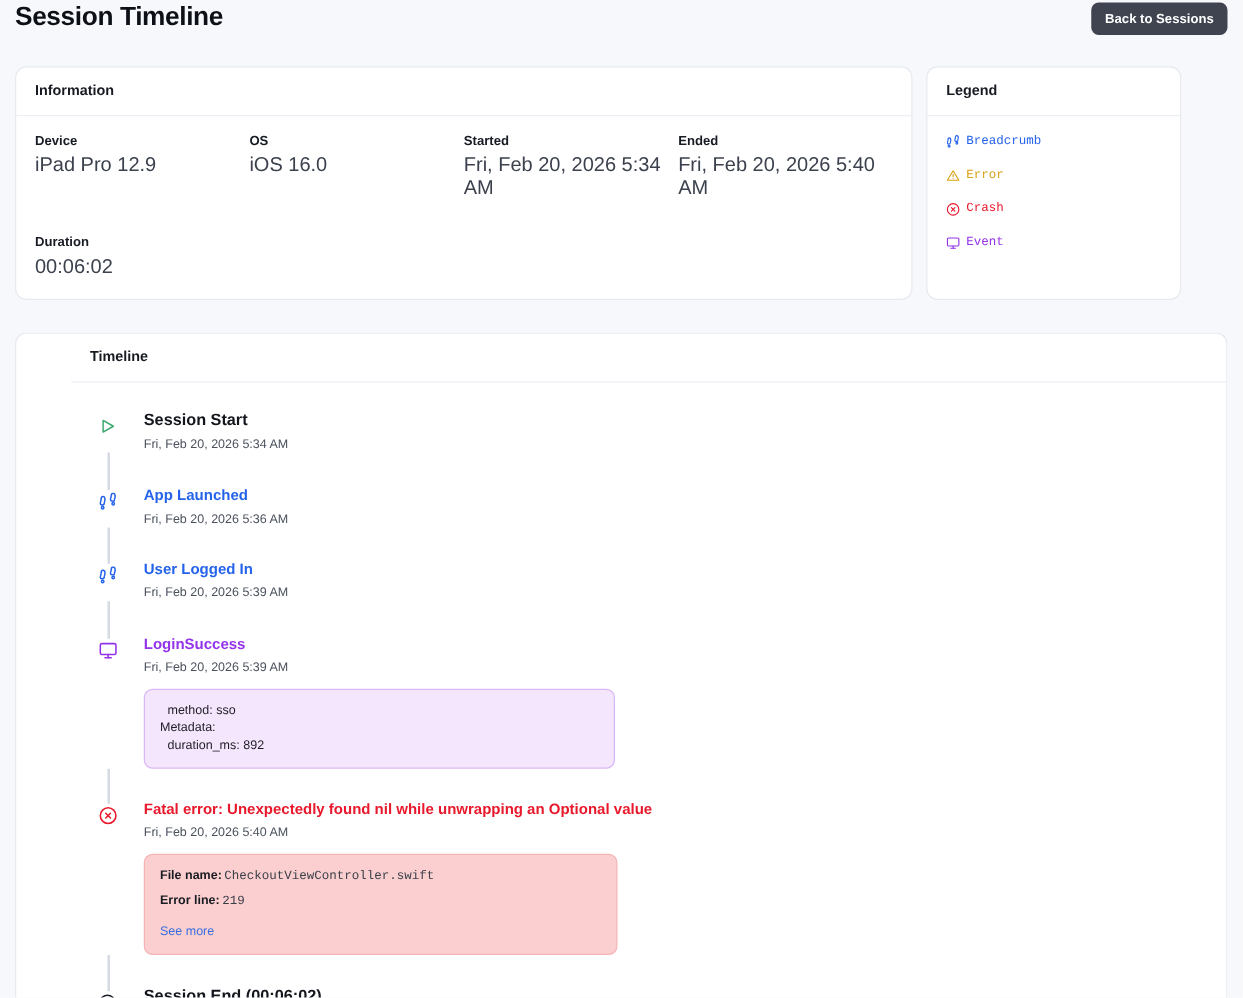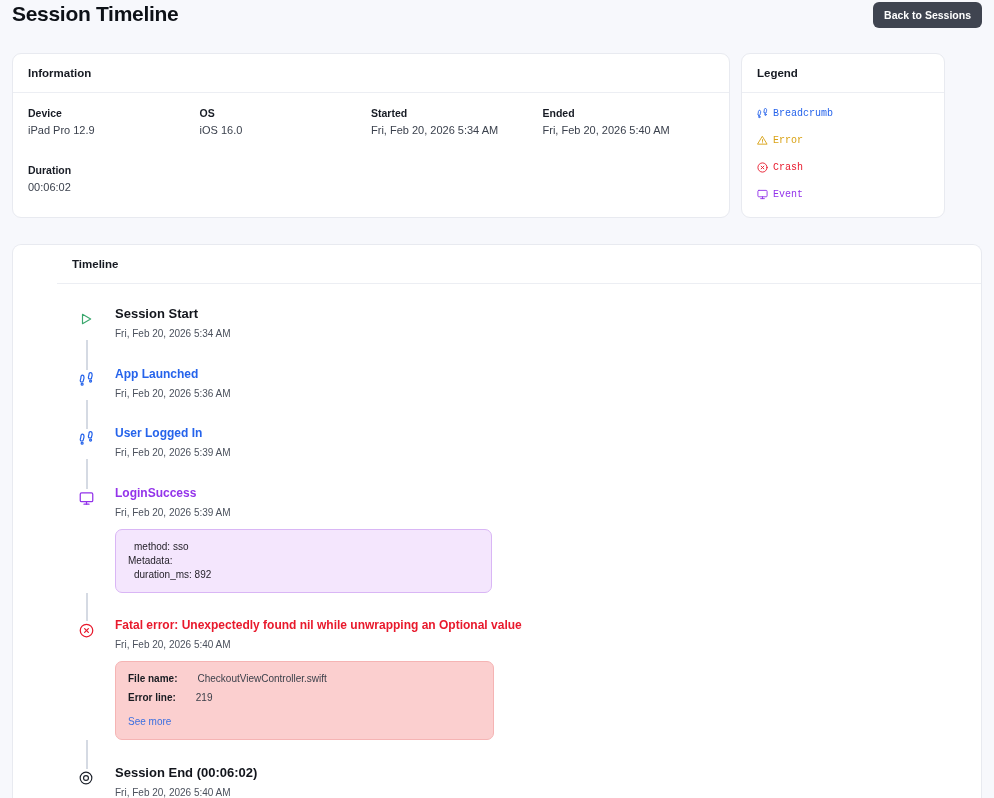--- a/index.html
+++ b/index.html
@@ -73,21 +73,21 @@
     grid-template-columns: repeat(4, 1fr);
     row-gap: 28px;
   }
   .info-label {
     font-size: 10.5px;
     font-weight: bold;
     color: #171b24;
     margin-bottom: 5px;
   }
   .info-value {
-    font-size: 11px;
+    font-size: 16px;
     color: #3b414d;
   }
 
   
   .legend-list { display: flex; flex-direction: column; gap: 14px; font-family: Liberation Mono, monospace; }
   .legend-item {
     display: flex;
     align-items: center;
     gap: 5px;
     font-size: 10px;
@@ -179,21 +179,21 @@
     background: #fbcfcf;
     border: 1px solid #f5b4b4;
     color: #1f1b1b;
     width: 379px;
   }
   .meta-line { white-space: pre; }
   .meta-indent { padding-left: 6px; }
 
   .kv-row { margin-bottom: 5px; }
   .kv-key { font-weight: bold; color: #181b21; }
-  .kv-val { color: #3a3f49; margin-left: 20px; }
+  .kv-val { color: #3a3f49; margin-left: 2px; font-family: Liberation Mono, monospace; }
   .see-more {
     display: inline-block;
     margin-top: 5px;
     color: #3b6fe0;
     font-size: 10px;
     text-decoration: none;
     cursor: pointer;
   }
 </style>
 </head>

